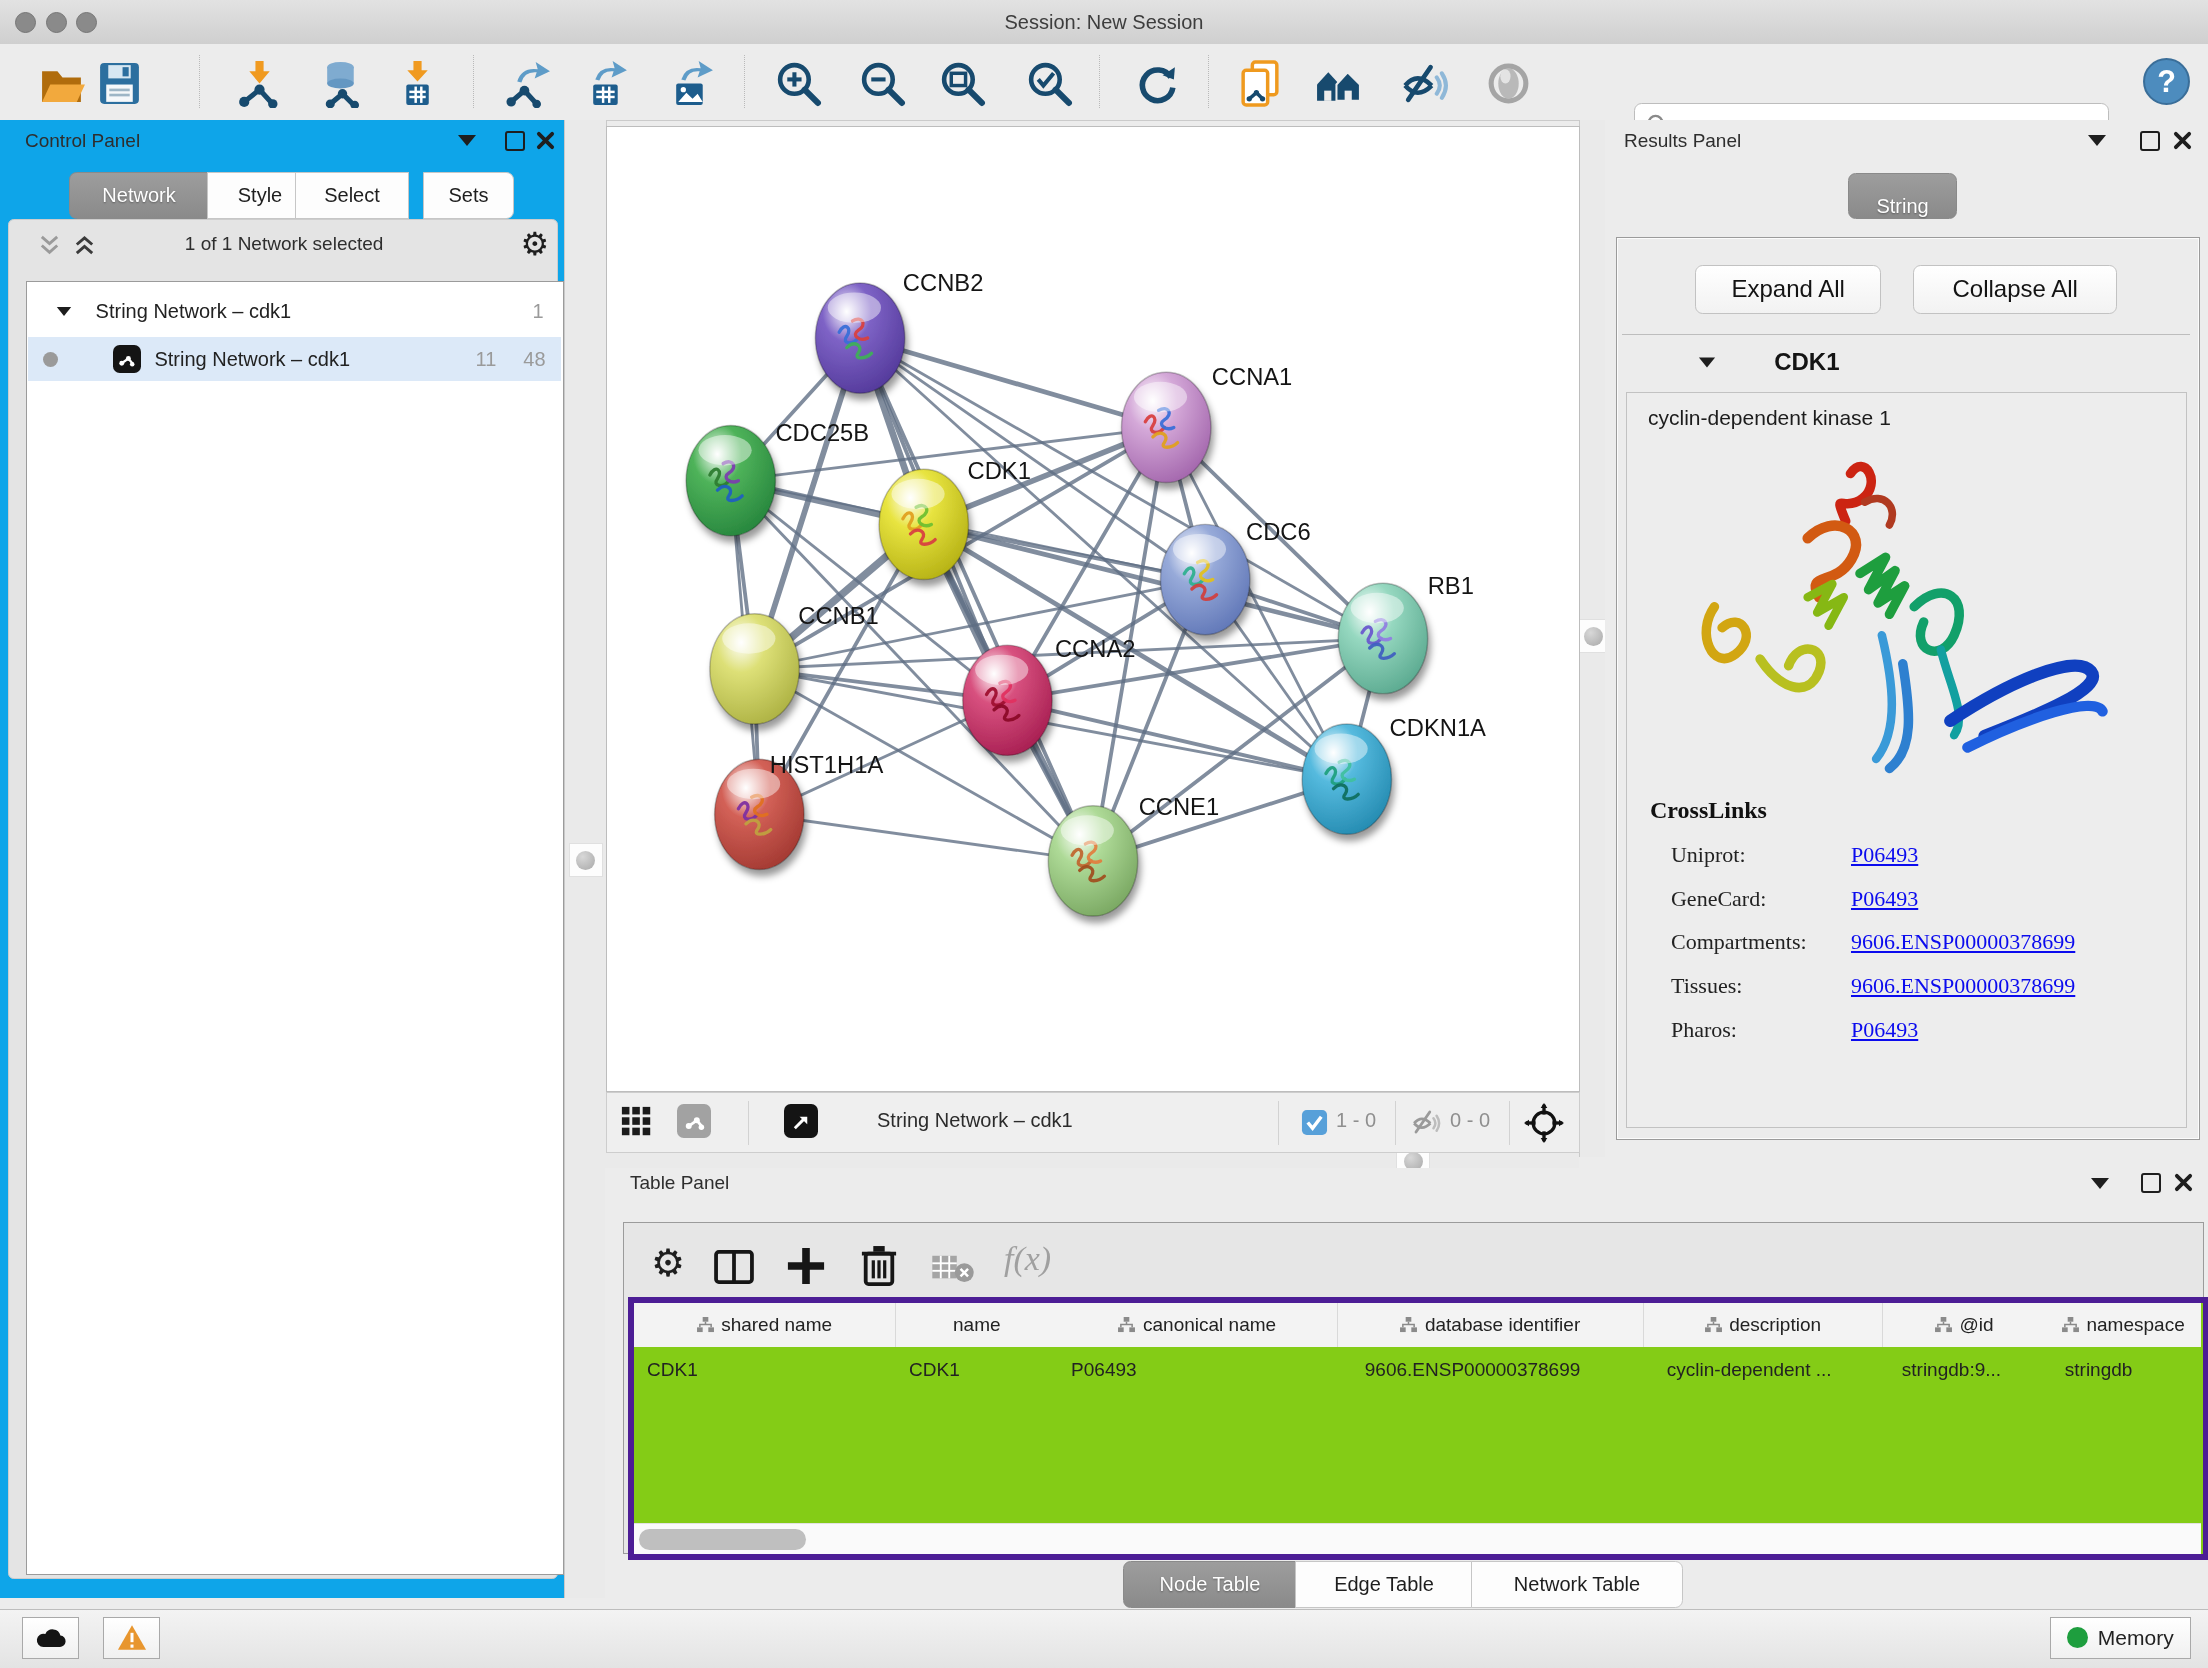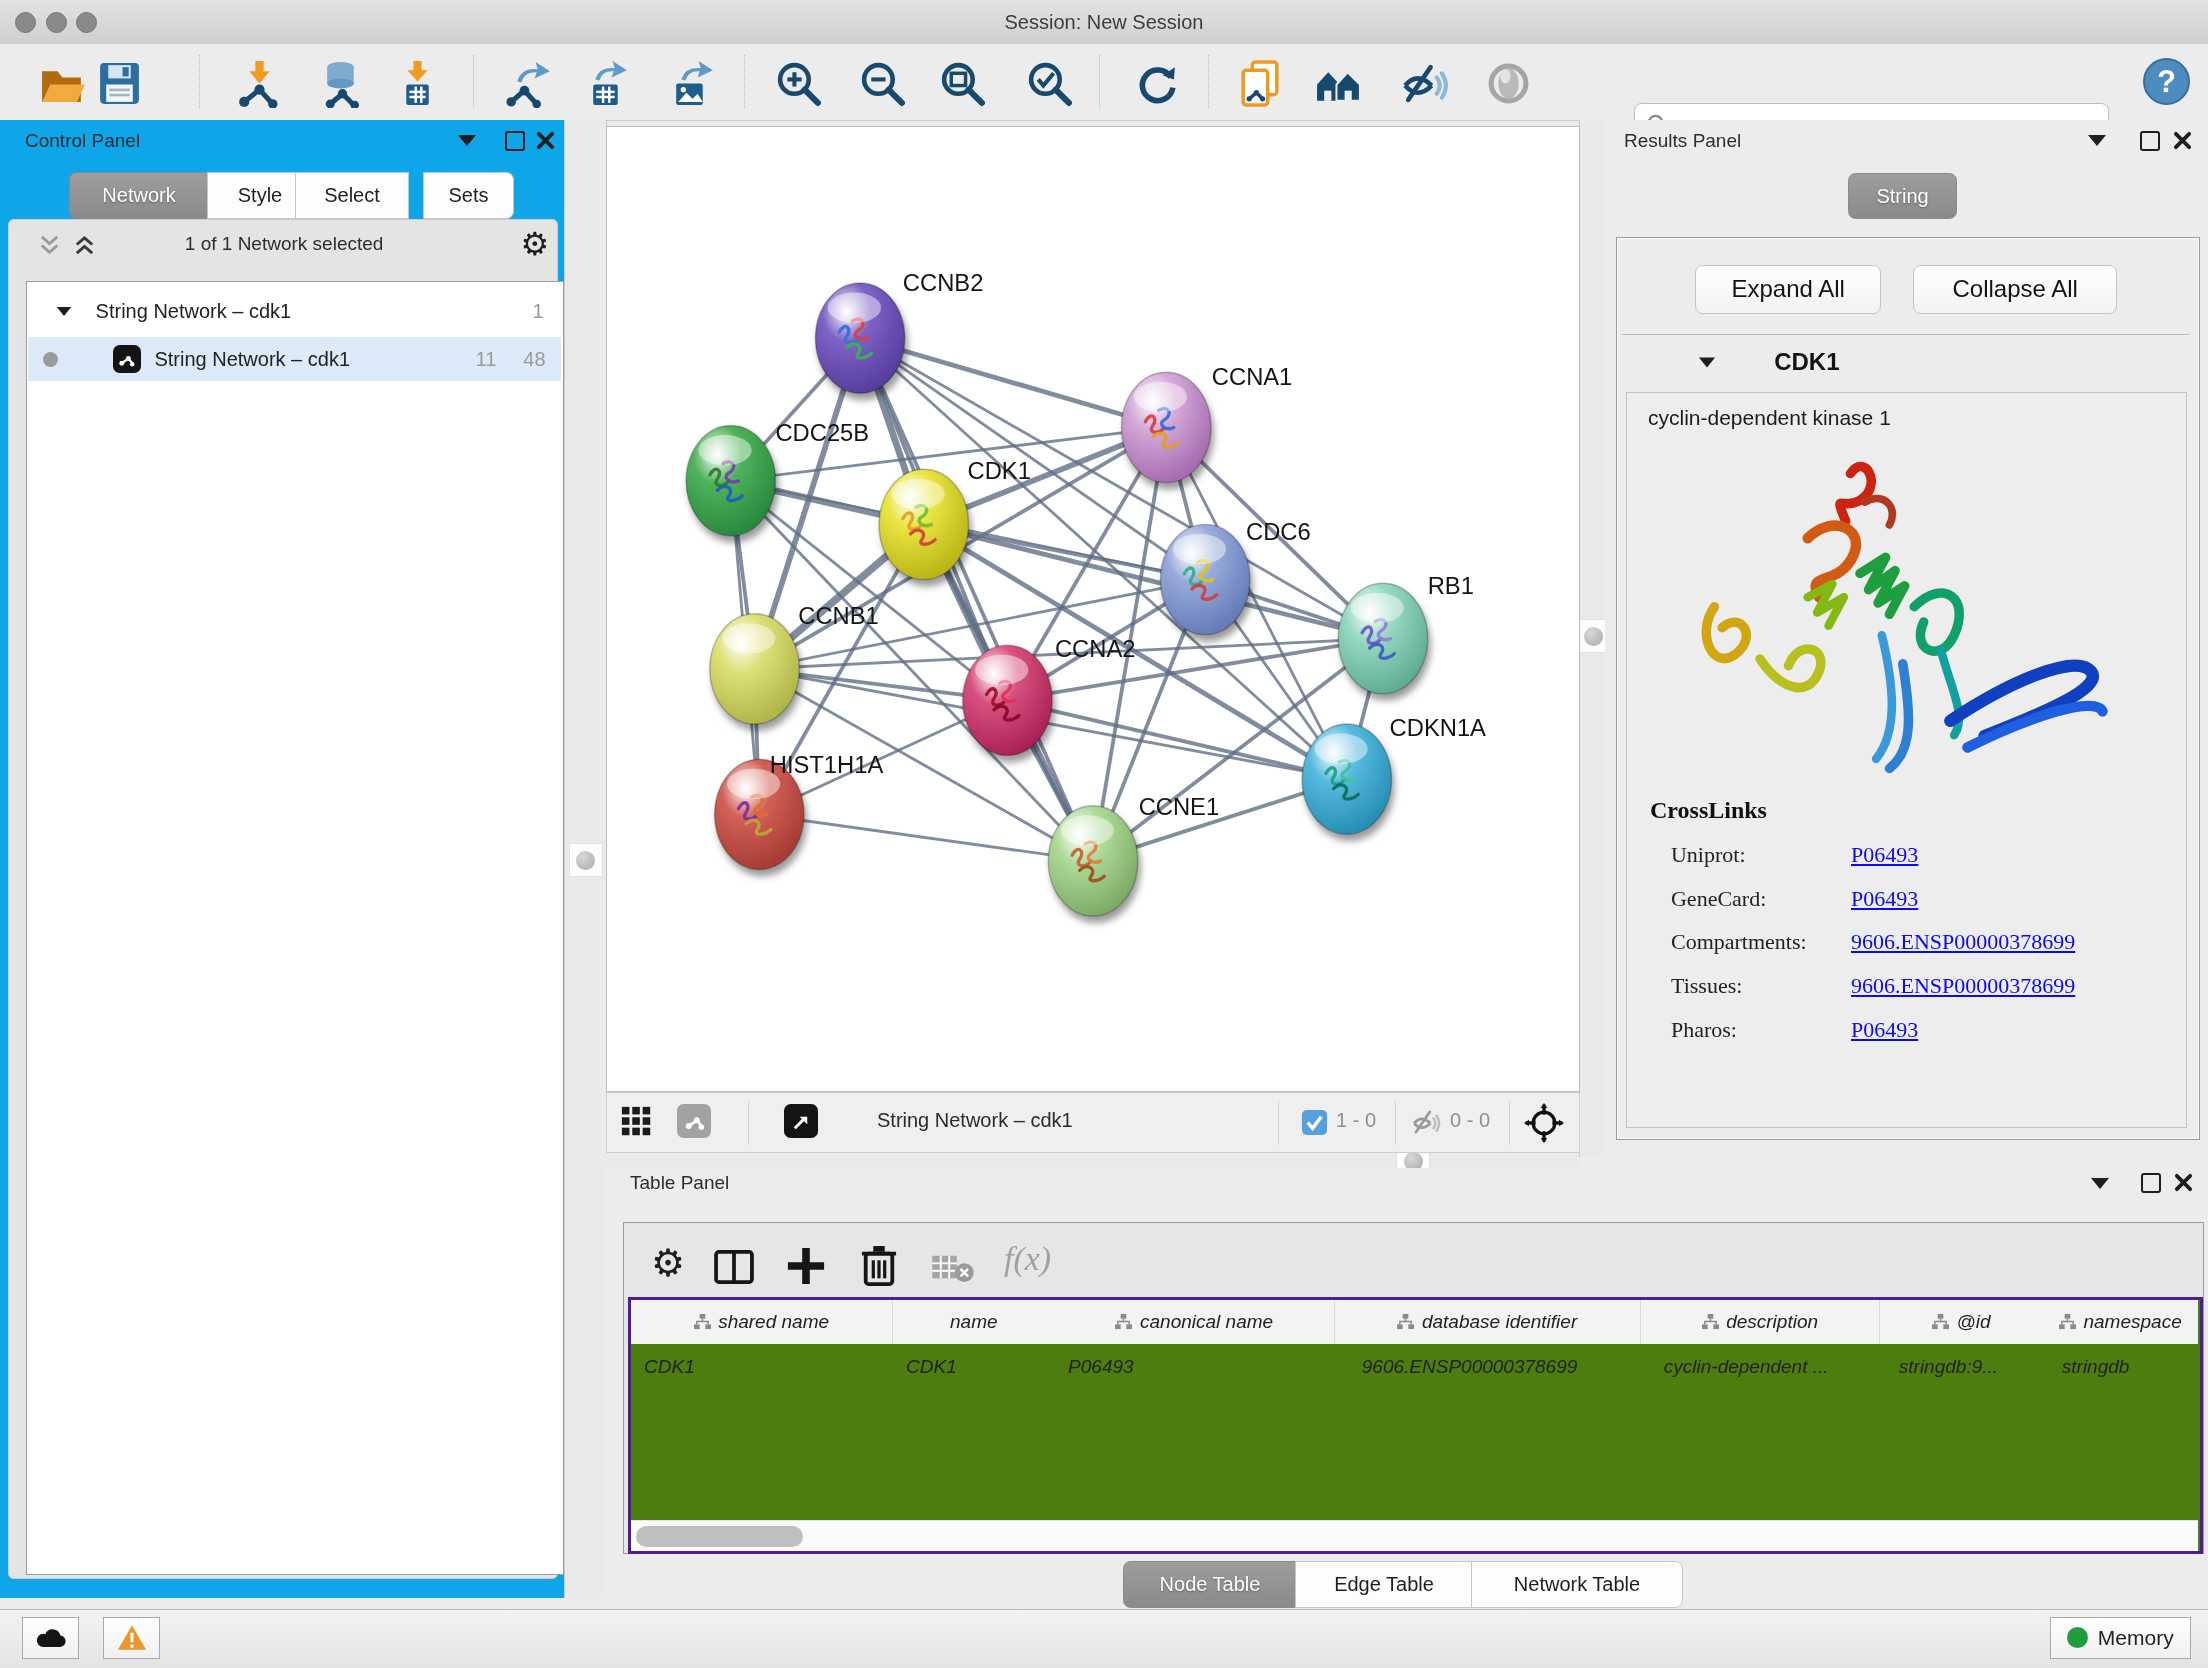--- a/index.html
+++ b/index.html
@@ -43,21 +43,21 @@
   .split-dot i{width:19px;height:19px;border-radius:50%;background:radial-gradient(circle at 35% 30%,#d8d8d8,#a8a8a8);display:block;}
   
   .res-box{left:1615px;top:237px;width:582px;height:901px;background:#ececec;border:1px solid #9b9b9b;box-shadow:inset 0 0 0 1px #fcfcfc;}
   .res-btn{border:1px solid #c2c2c2;background:linear-gradient(#ffffff,#f2f2f2);border-radius:7.6px;font-size:24px;
     display:flex;align-items:center;justify-content:center;cursor:pointer;color:#141414;}
   .serif{font-family:"Liberation Serif",serif;}
   .xlink{color:#0b0bee;text-decoration:underline;cursor:pointer;}
   .xl-row{position:absolute;font-size:22px;}
   
   .tbl-box{left:623px;top:1222px;width:1579px;height:330px;background:#e6e6e6;border:1px solid #9b9b9b;}
-  .grid-box{position:absolute;left:3.8px;top:74px;width:1569px;height:251px;background:#4d7c0f;border:3px solid #4c1d95;font-style:italic;}
+  .grid-box{position:absolute;left:3.8px;top:74px;width:1569px;height:251px;background:#84cc16;border:6px solid #4c1d95;}
   .th{position:absolute;top:0;height:44px;background:#f3f3f3;border-right:1px solid #d9d9d9;display:flex;align-items:center;font-size:19px;justify-content:center;gap:7.6px;overflow:hidden;white-space:nowrap;}
   .td{position:absolute;top:45px;height:43px;display:flex;align-items:center;font-size:19px;padding-left:13.3px;box-sizing:border-box;overflow:hidden;white-space:nowrap;}
   .hscroll{position:absolute;left:0px;bottom:0px;width:1567px;height:30px;background:#fafafa;border-top:1px solid #e2e2e2;}
   .hthumb{position:absolute;left:5.7px;top:4.8px;width:167px;height:21px;border-radius:10.5px;background:#bfbfbf;cursor:pointer;}
   .bt-tab{position:absolute;top:0;height:45px;}
   
   .bottombar{left:0;top:1609px;width:2208px;height:59px;background:linear-gradient(#f3f3f3,#e3e3e3);border-top:1px solid #bdbdbd;}
   .bb-btn{position:absolute;top:6.7px;height:40px;background:linear-gradient(#ffffff,#f0f0f0);border:1.9px solid #a9a9a9;display:flex;align-items:center;justify-content:center;cursor:pointer;}
   svg{display:block;}
   .net-title{font-size:20px;color:#2b2b2b;}
@@ -544,21 +544,21 @@
 </div>
 
 <div class="abs" style="left:1605px;top:120px;width:604px;height:1478px;background:#ececec;">
   <div class="abs panel-title" style="left:19px;top:9.5px;">Results Panel</div>
   <span class="abs tri-down" style="left:483px;top:15px;"></span>
   <span class="abs float-box" style="left:535px;top:10.5px;"></span>
   <svg class="abs" style="left:568px;top:10.5px" width="19" height="19" viewBox="0 0 20 20">
       <path d="M3 3L17 17M17 3L3 17" stroke="#1e1e1e" stroke-width="4" stroke-linecap="round"></path>
     </svg>
 
-  <div class="abs tab sel" style="left:243px;top:53px;width:107px;height:44px;border-radius:7.6px;">
+  <div class="abs tab sel" style="left:243px;top:53px;width:107px;height:44px;border-radius:7.6px;align-items:flex-end;">
       <span>String</span>
     </div>
 
   <div class="abs res-box" style="left:10.5px;top:117px;">
     <div class="abs" style="left:5.7px;top:1.9px;width:568px;height:94px;border-bottom:1px solid #bdbdbd;">
       <div class="abs res-btn" style="left:73px;top:25px;width:184px;height:47px;">
           <span>Expand All</span>
         </div>
       <div class="abs res-btn" style="left:291px;top:25px;width:202px;height:47px;">
           <span>Collapse All</span>

